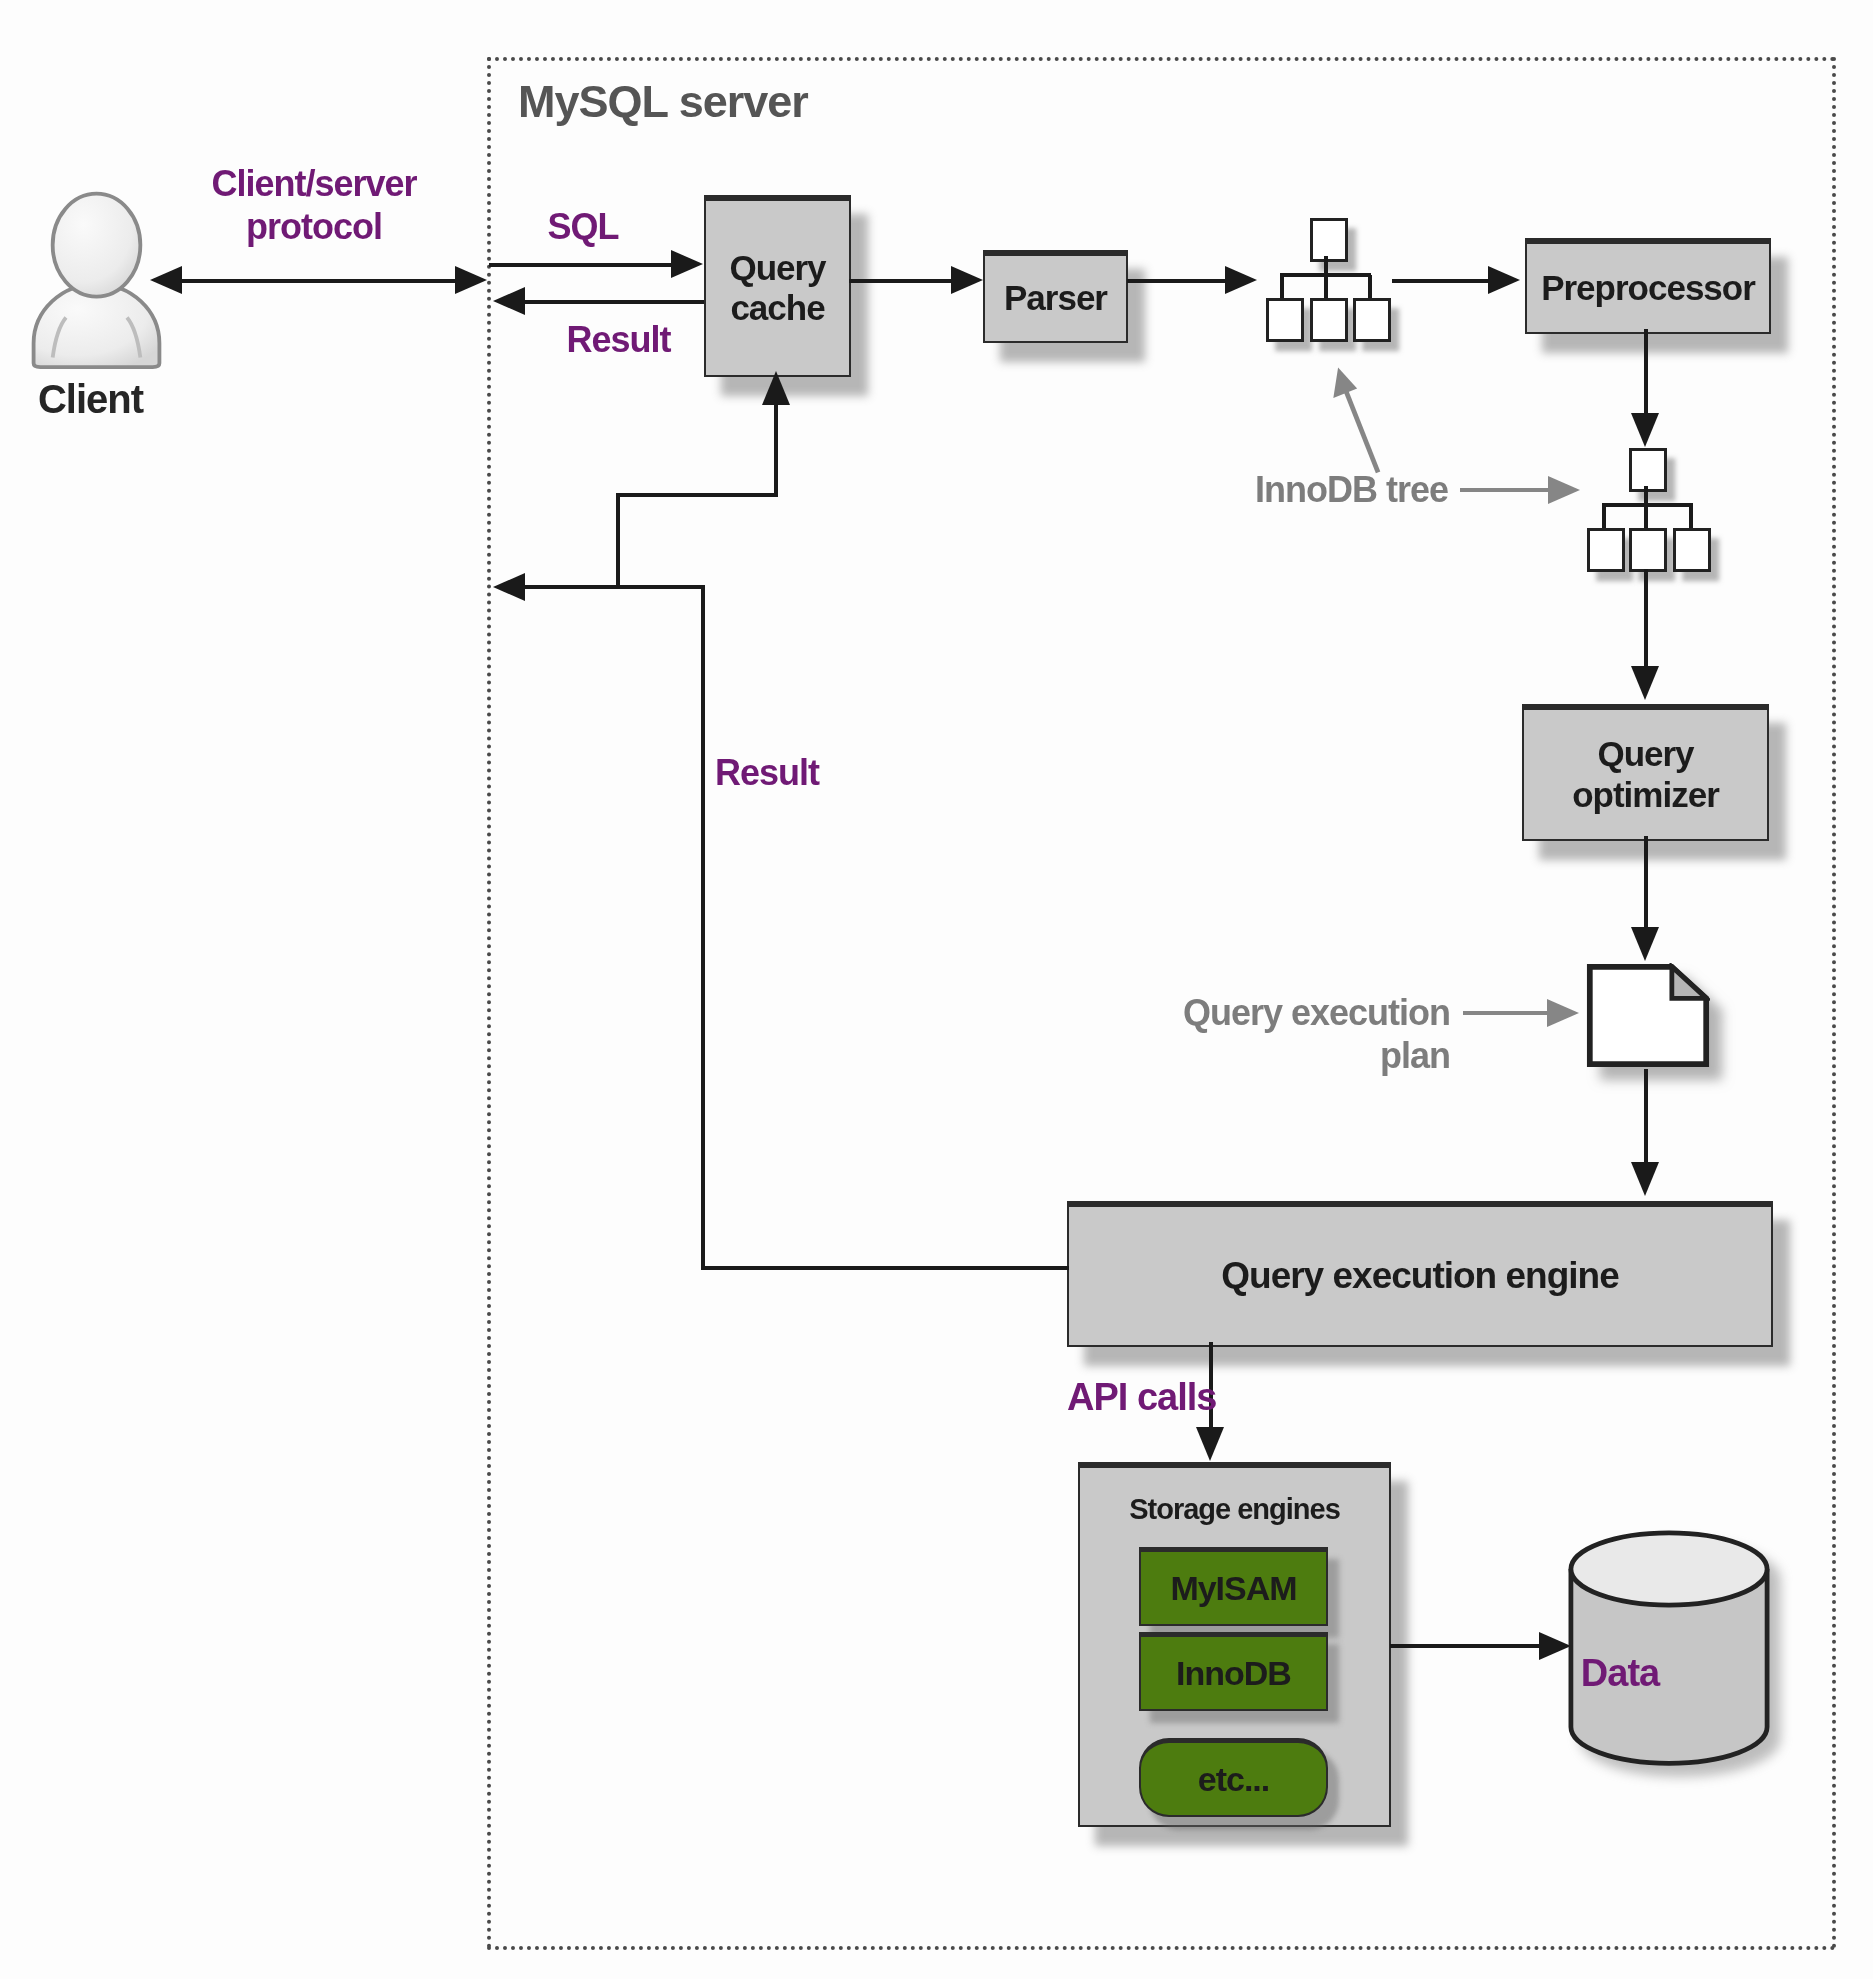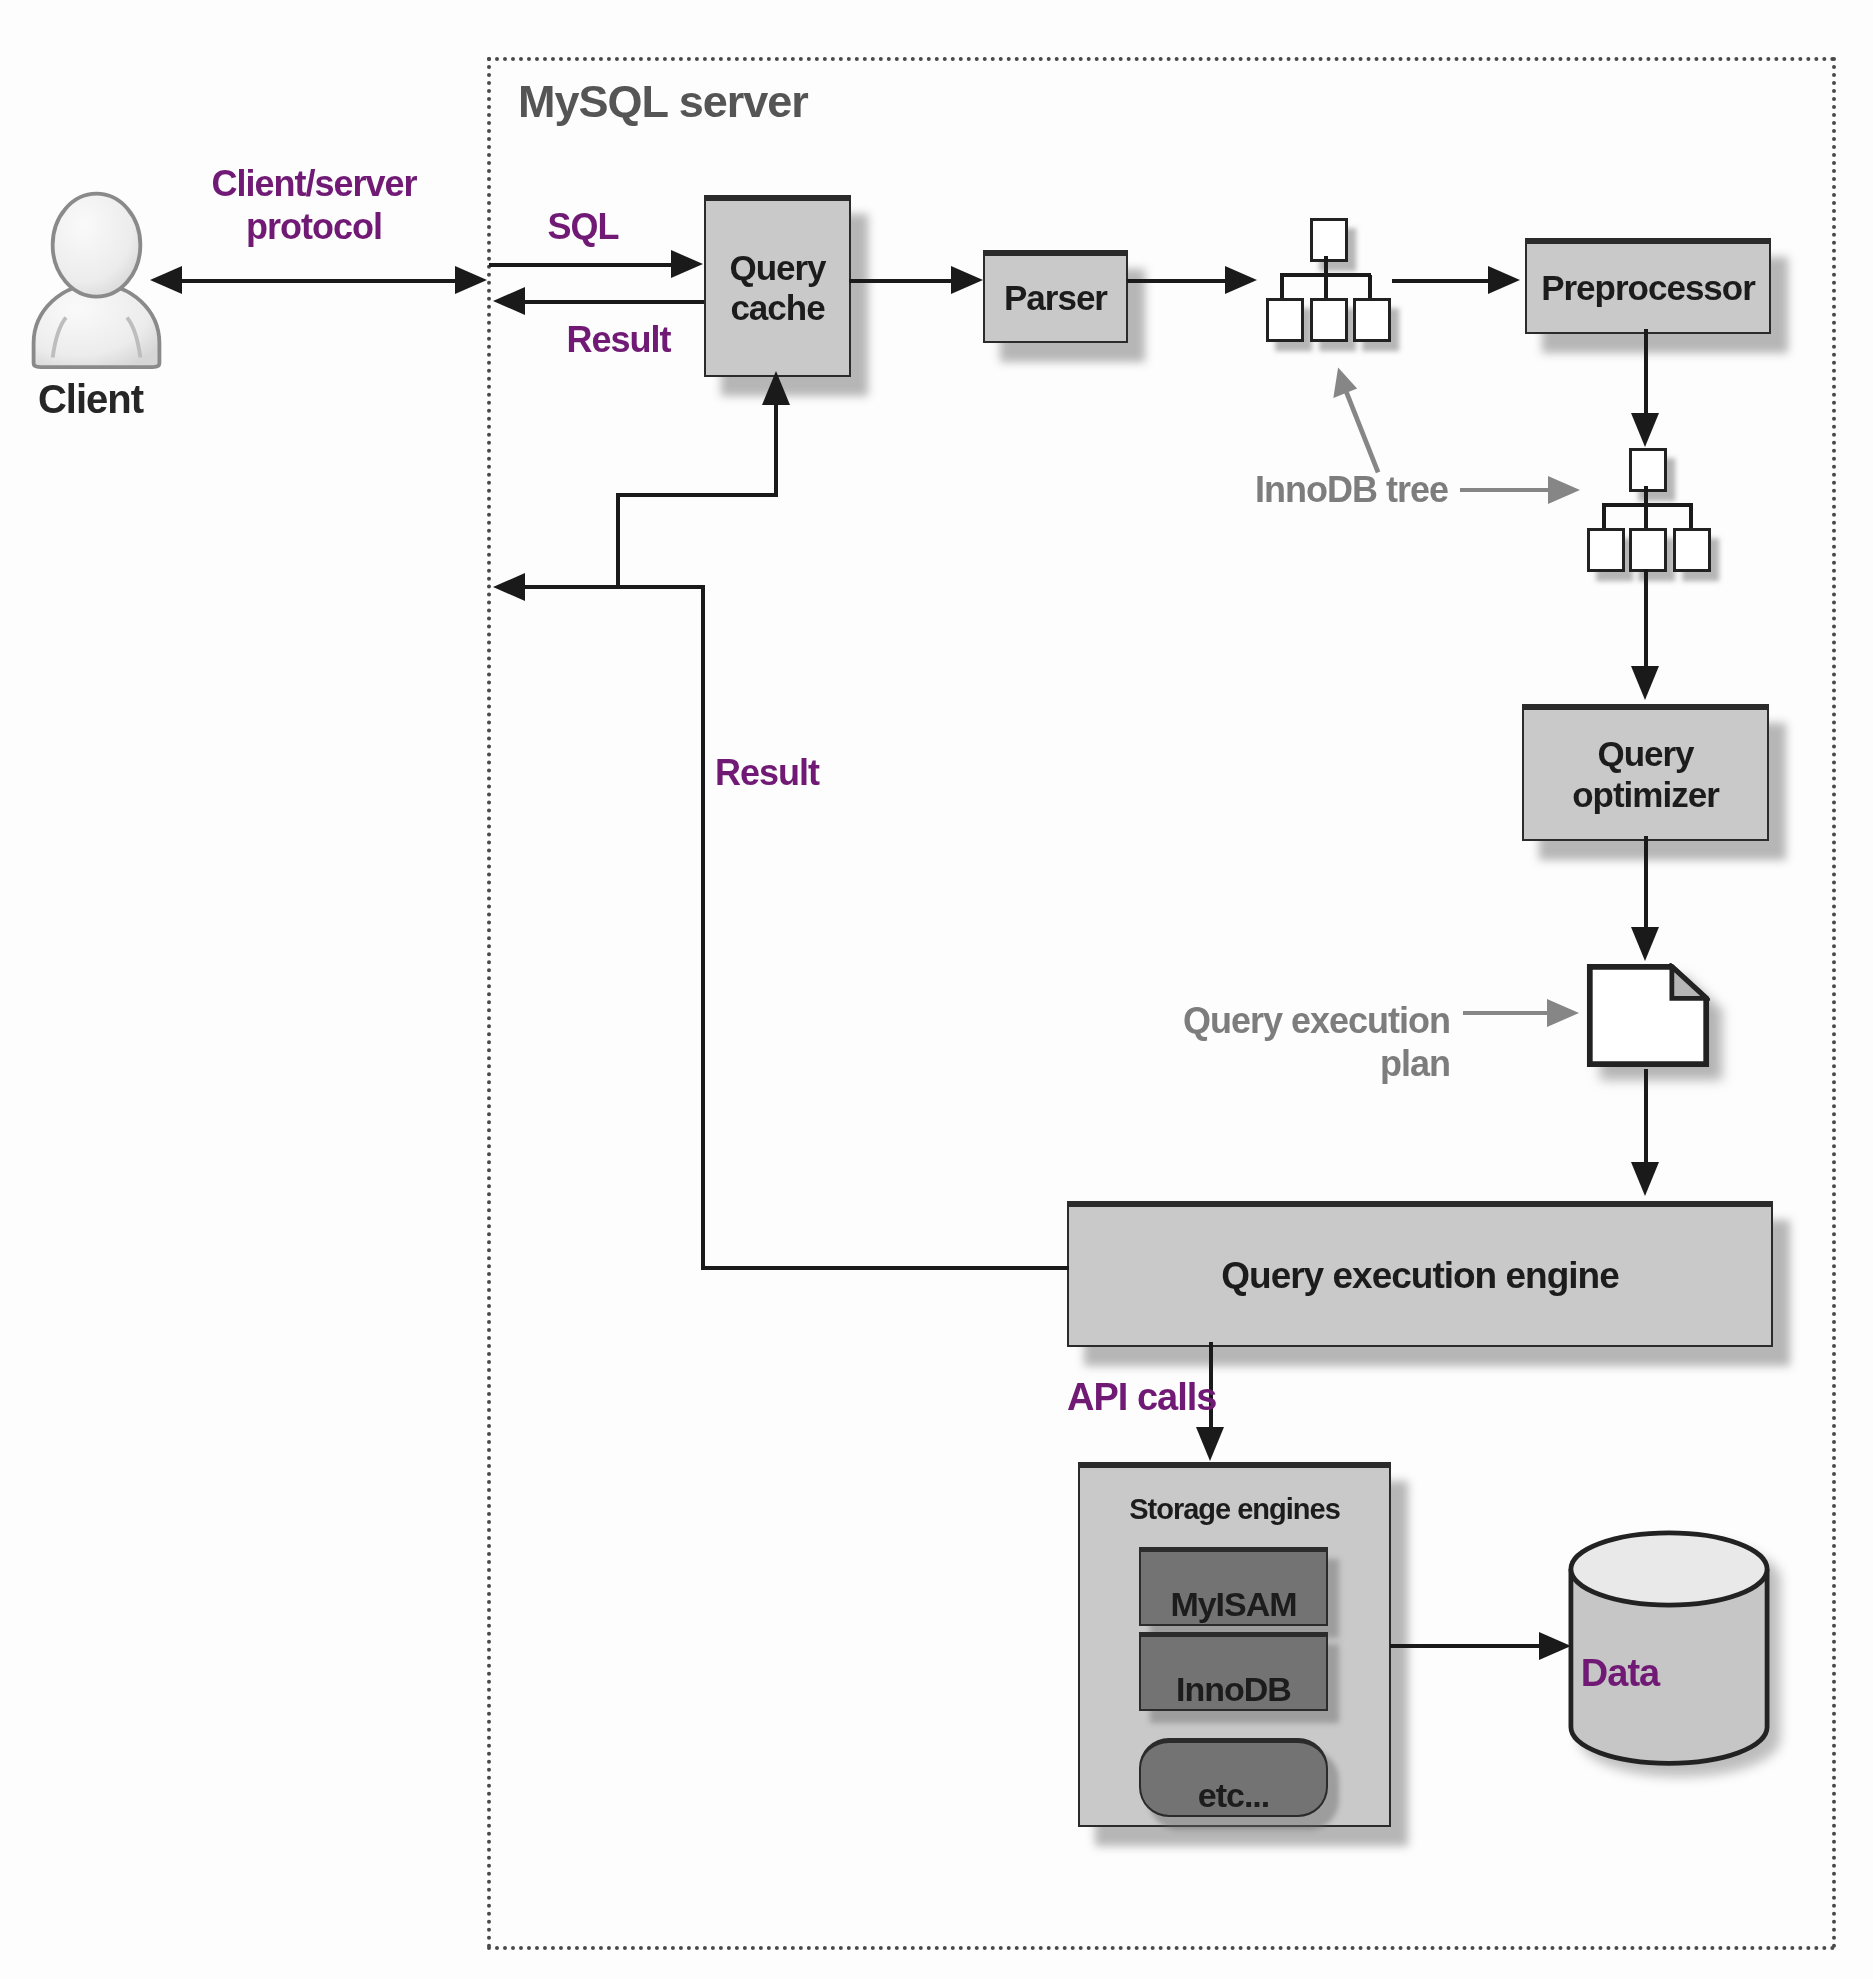--- a/index.html
+++ b/index.html
@@ -20,24 +20,24 @@
   .ah.gr{border-top-color:transparent;border-bottom-color:transparent;border-left-color:#868686;}
   
   .node{
     position:absolute;background:#c9c9c9;
     border:2.9px solid #2b2b2b;border-top-width:6.7px;
     box-shadow:17px 19px 8.6px rgba(105,105,105,.48);
     display:flex;align-items:center;justify-content:center;text-align:center;
     font-size:35px;font-weight:600;letter-spacing:-1px;line-height:1.15;color:#1c1c1c;
   }
   .subnode{
-    position:absolute;background:#737373;
+    position:absolute;background:#4d7c0f;
     border:2.9px solid #2b2b2b;border-top-width:5.7px;
     box-shadow:10.5px 12.4px 5.7px rgba(105,105,105,.45);
-    display:flex;align-items:flex-end;justify-content:center;
+    display:flex;align-items:center;justify-content:center;
     font-size:34px;font-weight:600;letter-spacing:-1px;color:#1c1c1c;
   }
   .lbl{position:absolute;font-size:36px;font-weight:600;letter-spacing:-1px;color:#701a75;line-height:1.2;}
   .lbl.center{text-align:center;}
   .lbl.gray{color:#7d7d7d;}
   .tsq{position:absolute;width:32px;height:38px;background:#fff;border:3.8px solid #222;
        box-shadow:8.6px 9.5px 4.8px rgba(110,110,110,.5);}
   
   #server-box{
     position:absolute;left:487px;top:57px;width:1349px;height:1893px;
@@ -143,21 +143,21 @@
   <div class="vl" style="left:1644px;top:569px;height:99px;"></div>
   <div class="ah d" style="left:1631px;top:666px;"></div>
 
   <div class="node" style="left:1522px;top:704px;width:243px;height:129px;">
     <span>Query optimizer</span>
   </div>
 
   <div class="vl" style="left:1644px;top:836px;height:93px;"></div>
   <div class="ah d" style="left:1631px;top:927px;"></div>
 
-  <div class="lbl gray" style="left:1108px;top:991px;width:342px;text-align:right;margin-top:8px;">Query execution plan</div>
+  <div class="lbl gray" style="left:1108px;top:991px;width:342px;text-align:right;">Query execution plan</div>
   <div class="hl gray" style="left:1463px;top:1011px;width:86px;"></div>
   <div class="ah r gr" style="left:1547px;top:999px;"></div>
 
   <svg class="abs" style="left:1586px;top:963px;filter:drop-shadow(13.3px 13.3px 5.7px rgba(105,105,105,.5));" width="124" height="105" viewBox="0 0 130 110">
     <path d="M4 4 H90 L126 37 V106 H4 Z" fill="#ffffff" stroke="#222" stroke-width="6"></path>
     <path d="M90 4 V37 H126 Z" fill="#b5b5b5" stroke="#222" stroke-width="5"></path>
   </svg>
 
   <div class="vl" style="left:1644px;top:1069px;height:95px;"></div>
   <div class="ah d" style="left:1631px;top:1162px;"></div>

